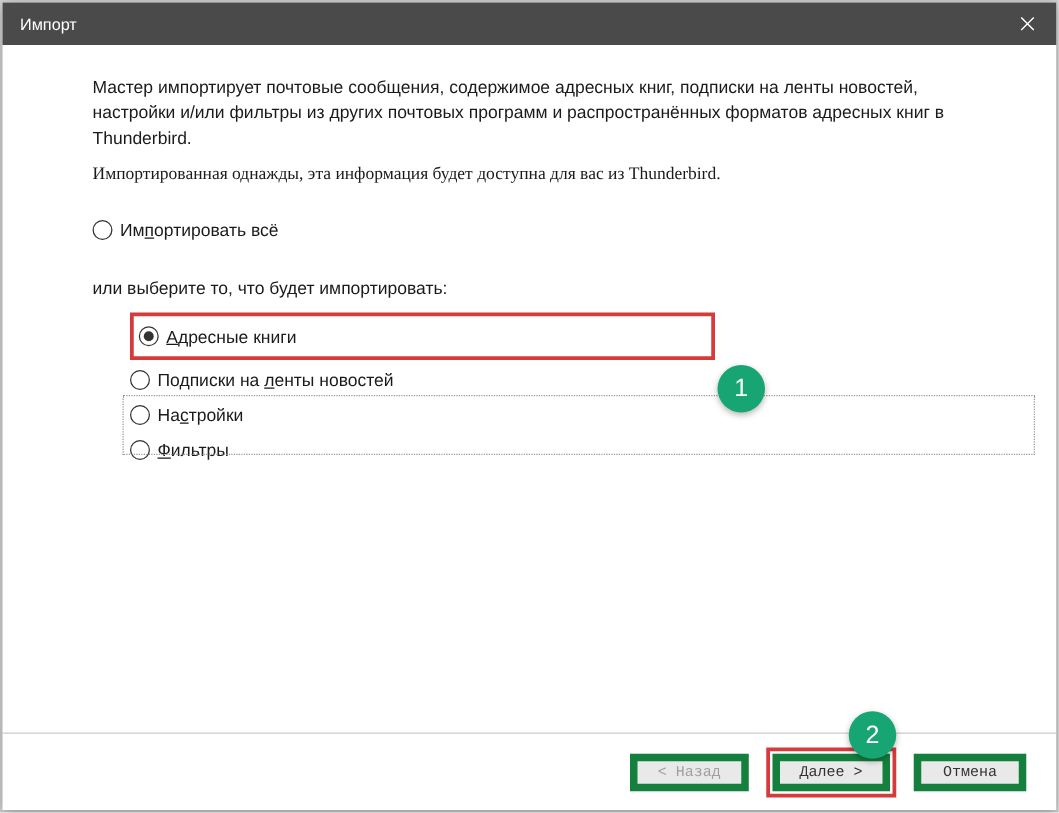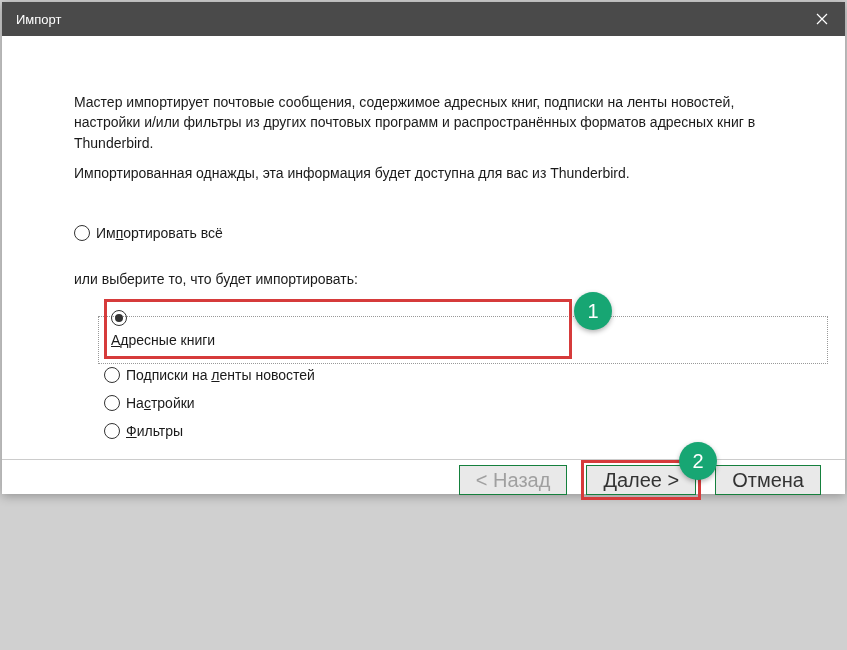--- a/index.html
+++ b/index.html
@@ -10,21 +10,21 @@
     body {
       font-family: "Segoe UI", Tahoma, sans-serif;
       font-size: 14px;
       background: #d0d0d0;
       width: 847px;
       height: 650px;
       overflow: hidden;
     }
     .window {
       width: 843px;
-      height: 492px;
+      height: 646px;
       margin: 2px;
       background: #ffffff;
       box-shadow: 0 2px 10px rgba(0,0,0,0.3);
       display: flex;
       flex-direction: column;
     }
     .titlebar {
       background: #4a4a4a;
       color: #ffffff;
       height: 34px;
@@ -42,31 +42,32 @@
       justify-content: center;
       color: #ffffff;
       font-size: 14px;
     }
     .close-btn svg {
       width: 12px;
       height: 12px;
     }
     .content {
       flex: 1;
-      padding: 56px 72px 10px 72px;
+      padding: 23px 72px 10px 72px;
       color: #1a1a1a;
       position: relative;
     }
     .intro-p1 {
       line-height: 1.45;
       margin-bottom: 10px;
     }
     .intro-p2 {
       line-height: 1.45;
-      margin-bottom: 40px;
+      margin-bottom: 24px;
+      font-family: Liberation Serif, serif;
     }
     .radio-row {
       display: flex;
       align-items: flex-start;
       gap: 6px;
       margin-bottom: 8px;
       padding: 2px 0;
     }
     .radio-circle {
       width: 16px;
@@ -119,27 +120,28 @@
       align-items: center;
       justify-content: flex-end;
       gap: 14px;
       padding-right: 24px;
       position: relative;
     }
     .btn {
       min-width: 90px;
       height: 30px;
       background: #e9e9e9;
-      border: 1px solid #15803d;
+      border: 6px solid #15803d;
       display: inline-flex;
       align-items: center;
       justify-content: center;
-      font-size: 20px;
+      font-size: 12px;
       color: #333;
       padding: 0 16px;
+      font-family: Liberation Mono, monospace;
     }
     .btn.disabled {
       color: #a0a0a0;
     }
     .btn-highlight {
       border: 3px solid #d63b3b;
       padding: 2px;
       display: inline-flex;
       align-items: center;
     }
@@ -192,21 +194,21 @@
       <span class="radio-circle"></span>
       <span class="radio-label">Им<span class="underline">п</span>ортировать всё</span>
     </div>
 
     <p class="sub-prompt">или выберите то, что будет импортировать:</p>
 
     <div class="dotted-focus"></div>
 
     <div class="sub-options">
       <div class="highlighted-row">
-        <div class="radio-row" style="margin-bottom:0;flex-direction:column;">
+        <div class="radio-row" style="margin-bottom:0;">
           <span class="radio-circle selected"></span>
           <span class="radio-label"><span class="underline">А</span>дресные книги</span>
         </div>
       </div>
 
 
       <div class="radio-row">
         <span class="radio-circle"></span>
         <span class="radio-label">Подписки на <span class="underline">л</span>енты новостей</span>
       </div>

